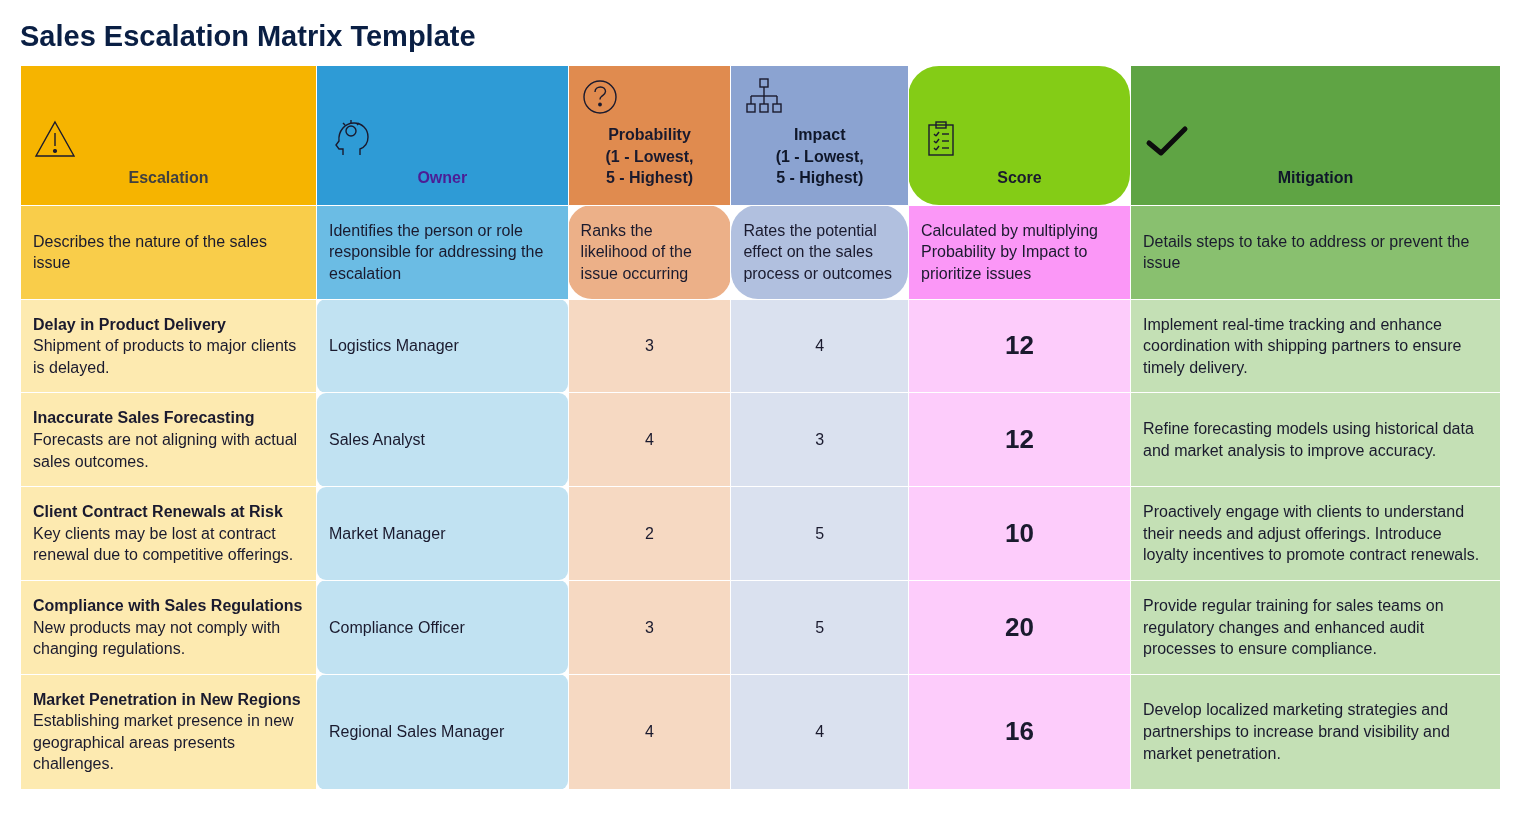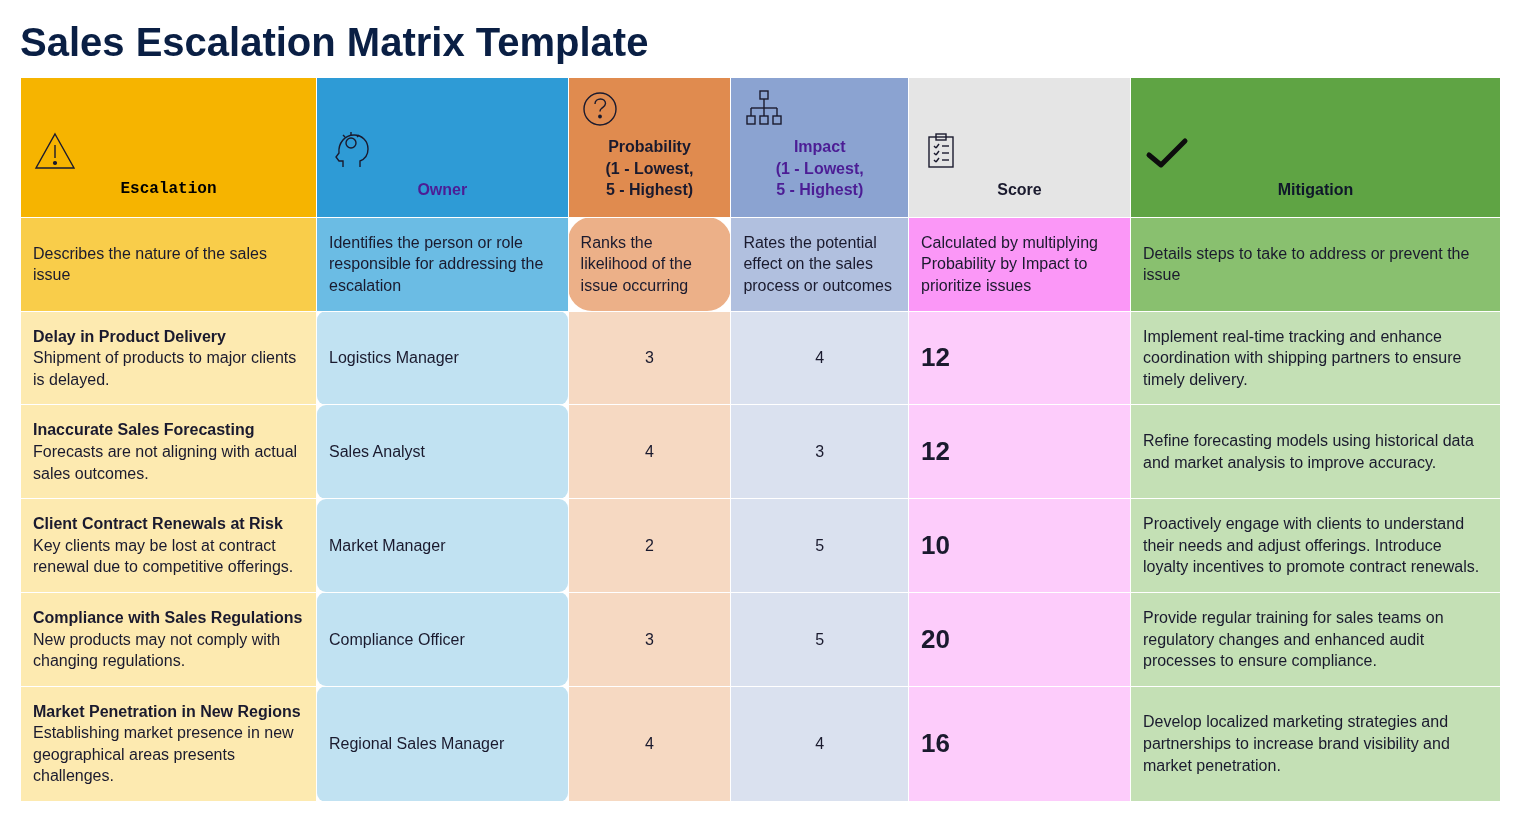--- a/index.html
+++ b/index.html
@@ -4,21 +4,21 @@
 <style>
   * { box-sizing: border-box; margin: 0; padding: 0; }
   body {
     font-family: "Century Gothic", "Futura", "Avenir", sans-serif;
     background: #fff;
     padding: 20px;
     width: 1521px;
     color: #1a1a2e;
   }
   h1 {
-    font-size: 40px;
+    font-size: 29px;
     font-weight: 700;
     color: #0a1f44;
     margin-bottom: 12px;
   }
   table {
     border-collapse: collapse;
     width: 100%;
     table-layout: fixed;
   }
   th, td {
@@ -38,46 +38,46 @@
 
   
   tr.header th {
     text-align: center;
     font-weight: 700;
     padding: 10px 12px 16px 12px;
     vertical-align: bottom;
     margin-left: 27px;
   }
   tr.header .icon { display:block; margin:0 auto 8px auto; }
-  th.h1 { background:#f6b400; color:#000000;font-family:Liberation Mono, monospace; }
+  th.h1 { background:#f6b400; color:#404040; }
   th.h2 { background:#2e9bd6; color:#4c1d95; }
   th.h3 { background:#e08b4f; color:#1a1a2e; }
-  th.h4 { background:#8ba3d1; color:#4c1d95; }
-  th.h5 { background:#e5e5e5; color:#1a1a2e; }
+  th.h4 { background:#8ba3d1; color:#0f172a; }
+  th.h5 { background:#84cc16; color:#1a1a2e;border-radius:31px; }
   th.h6 { background:#5fa444; color:#0f172a; }
 
   
   tr.desc td { font-size:16px; }
   tr.desc .d1 { background:#f9cd4a; }
   tr.desc .d2 { background:#6bbce4;padding-left:12px; }
   tr.desc .d3 { background:#ecb088;border-radius:24px; }
-  tr.desc .d4 { background:#b1c0df; }
+  tr.desc .d4 { background:#b1c0df;border-radius:27px; }
   tr.desc .d5 { background:#fb97f7; }
   tr.desc .d6 { background:#89c06f; }
 
   
   td.b1 { background:#fdeab0; }
   td.b2 { background:#c1e2f2;border-radius:9px; }
   td.b3 { background:#f6d9c2; }
   td.b4 { background:#dae1ef; }
   td.b5 { background:#fdccfb; }
   td.b6 { background:#c4e0b5; }
 
   td.center { text-align:center; }
-  td.score  { font-weight:700; font-size:26px;margin-left:40px; }
+  td.score  { text-align:center; font-weight:700; font-size:26px;margin-left:40px; }
   .row-title { font-weight:700; display:block; }
   .icon svg { display:block; }
 </style>
 </head>
 <body>
 
 <h1>Sales Escalation Matrix Template</h1>
 
 <table>
   <colgroup>

